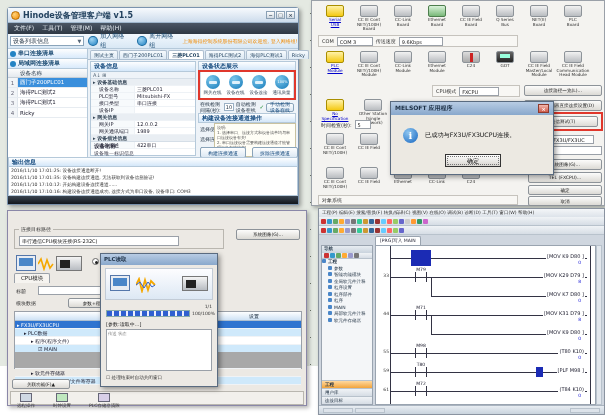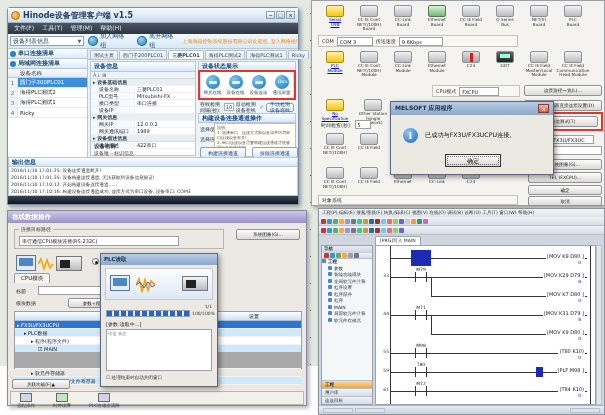--- a/index.html
+++ b/index.html
@@ -491,23 +491,20 @@
         <span>MELSOFT 应用程序</span>
         <span class="mx">×</span>
       </div>
       <div class="iinfo">i</div>
       <div class="mmsg">已成功与FX3U/FX3UCPU连接。</div>
       <div class="mok">确定</div>
     </div>
   </div>
 
   <div class="p3">
-    <div class="p3-title">
-        <span>在线数据操作</span>
-      </div>
     <div class="grp3" style="left:6px;top:18px;width:210px;height:20px">
       <span class="leg">连接目标路径</span>
       <span class="f3" style="left:4px;top:6px;width:160px;height:10px">串行通信CPU模块连接(RS-232C)</span>
     </div>
     <div class="rbtn" style="left:228px;top:18px;width:64px;height:11px">系统图像(G)...</div>
     <div class="comp" style="left:8px;top:44px"></div>
     <svg class="abs" style="left:30px;top:46px" width="16" height="14">
       <polyline points="0,7 3,2 6,12 9,3 12,11 15,7" fill="none" stroke="#f5a800" stroke-width="1.6"></polyline>
     </svg>
     <div class="plcbox" style="left:48px;top:45px;right:auto"></div>

